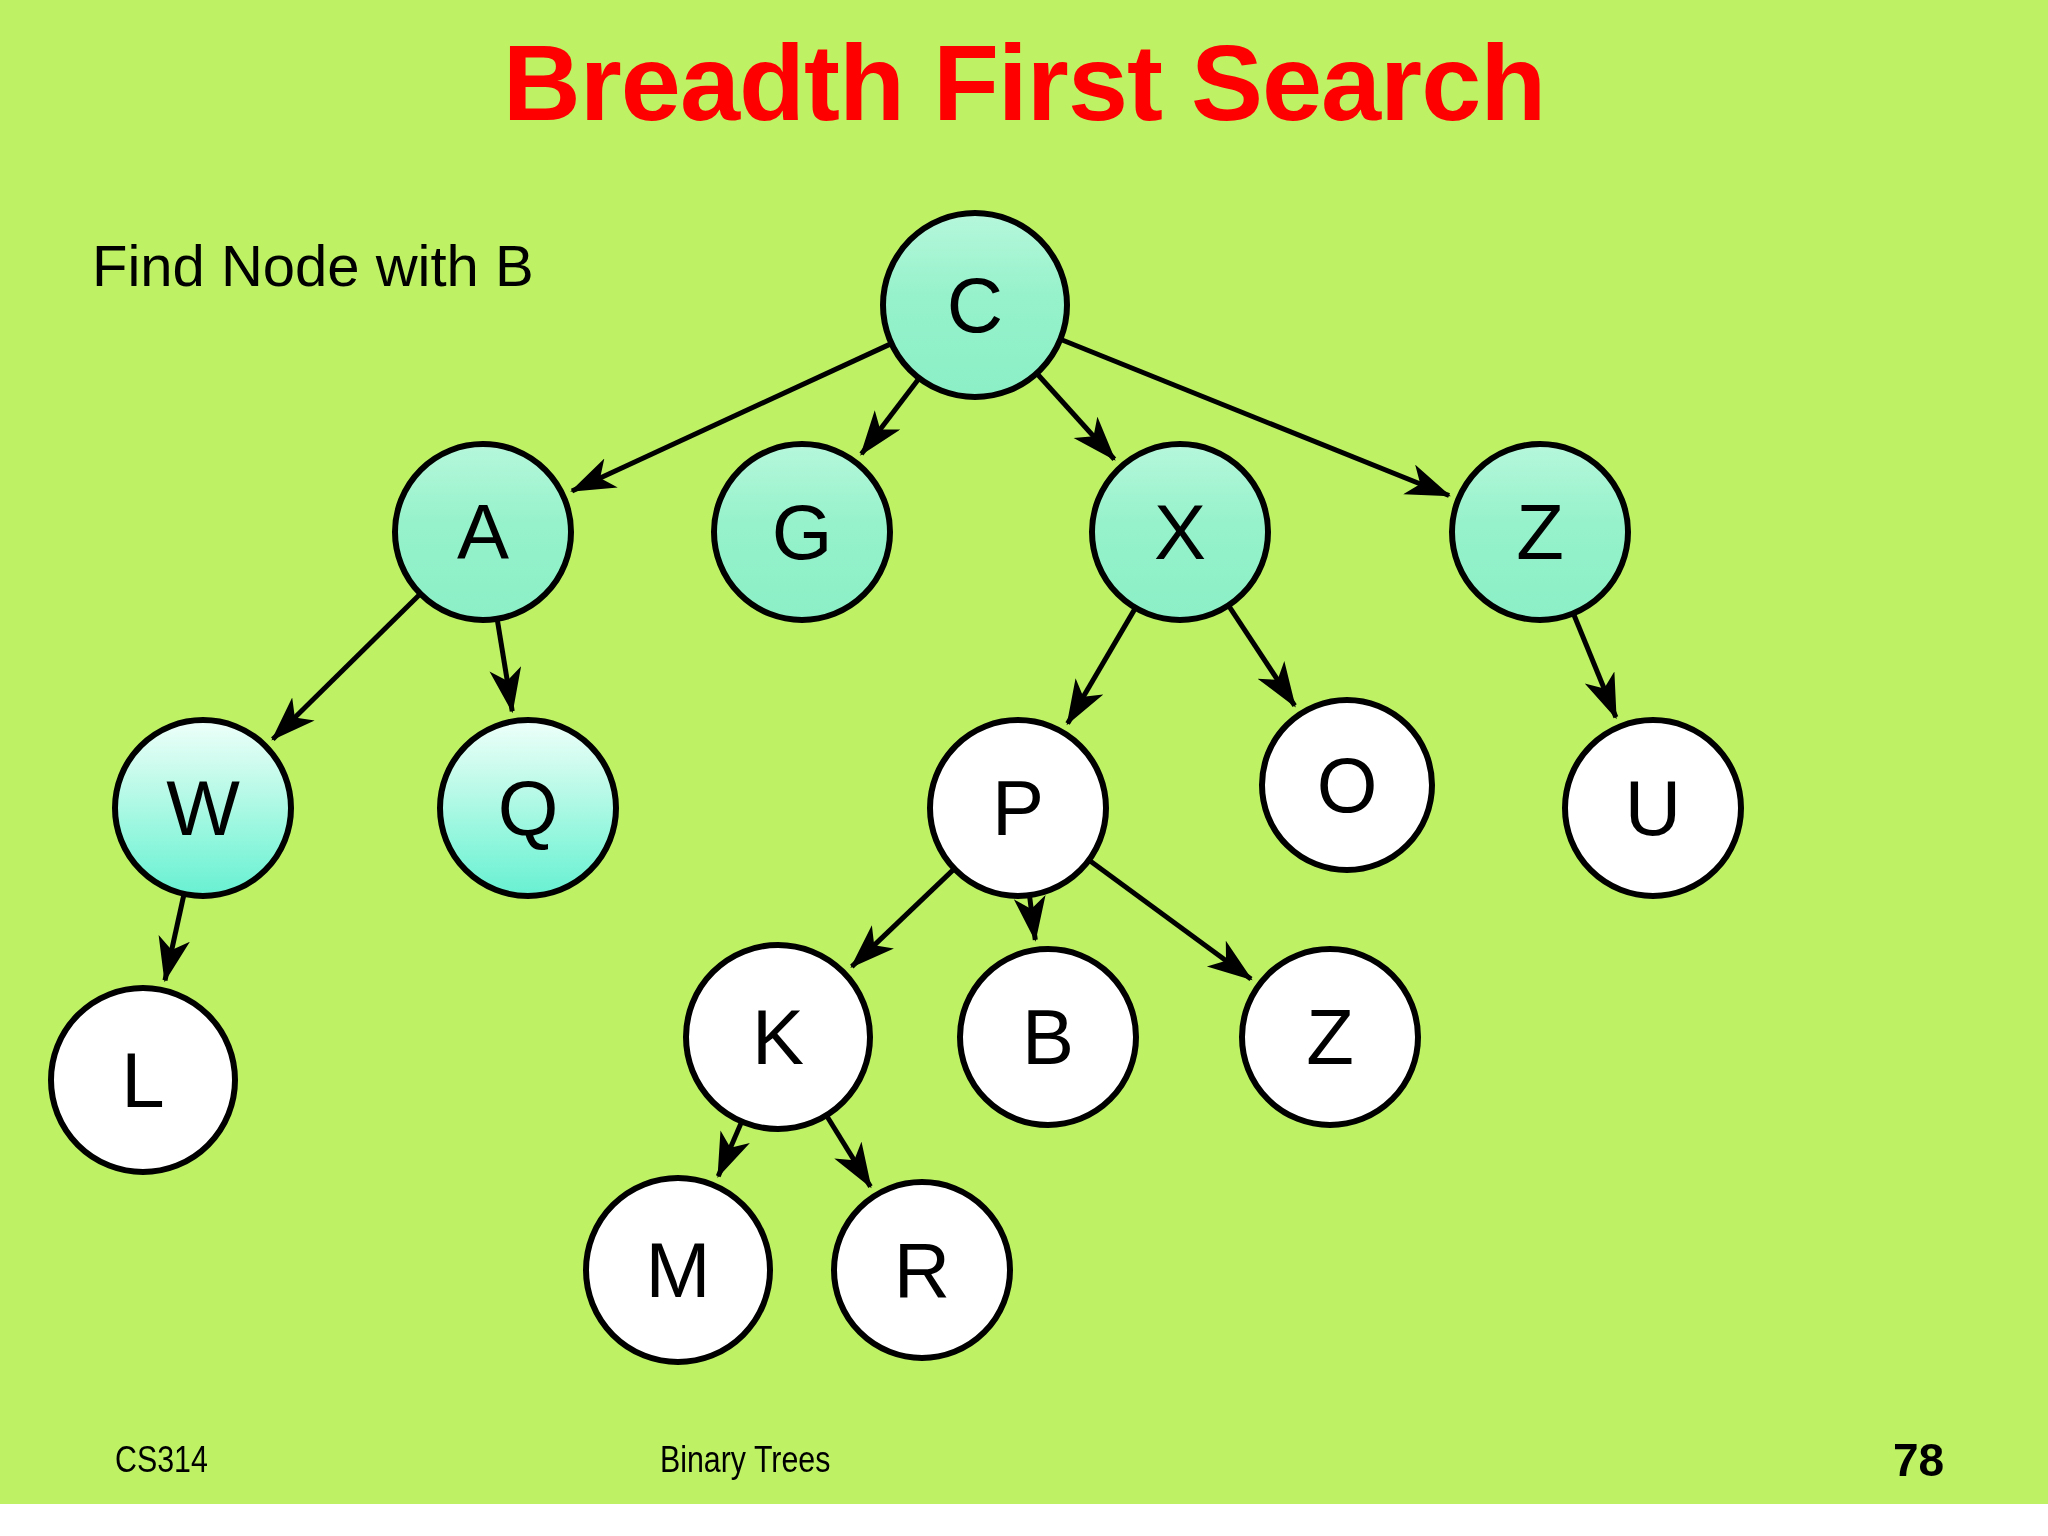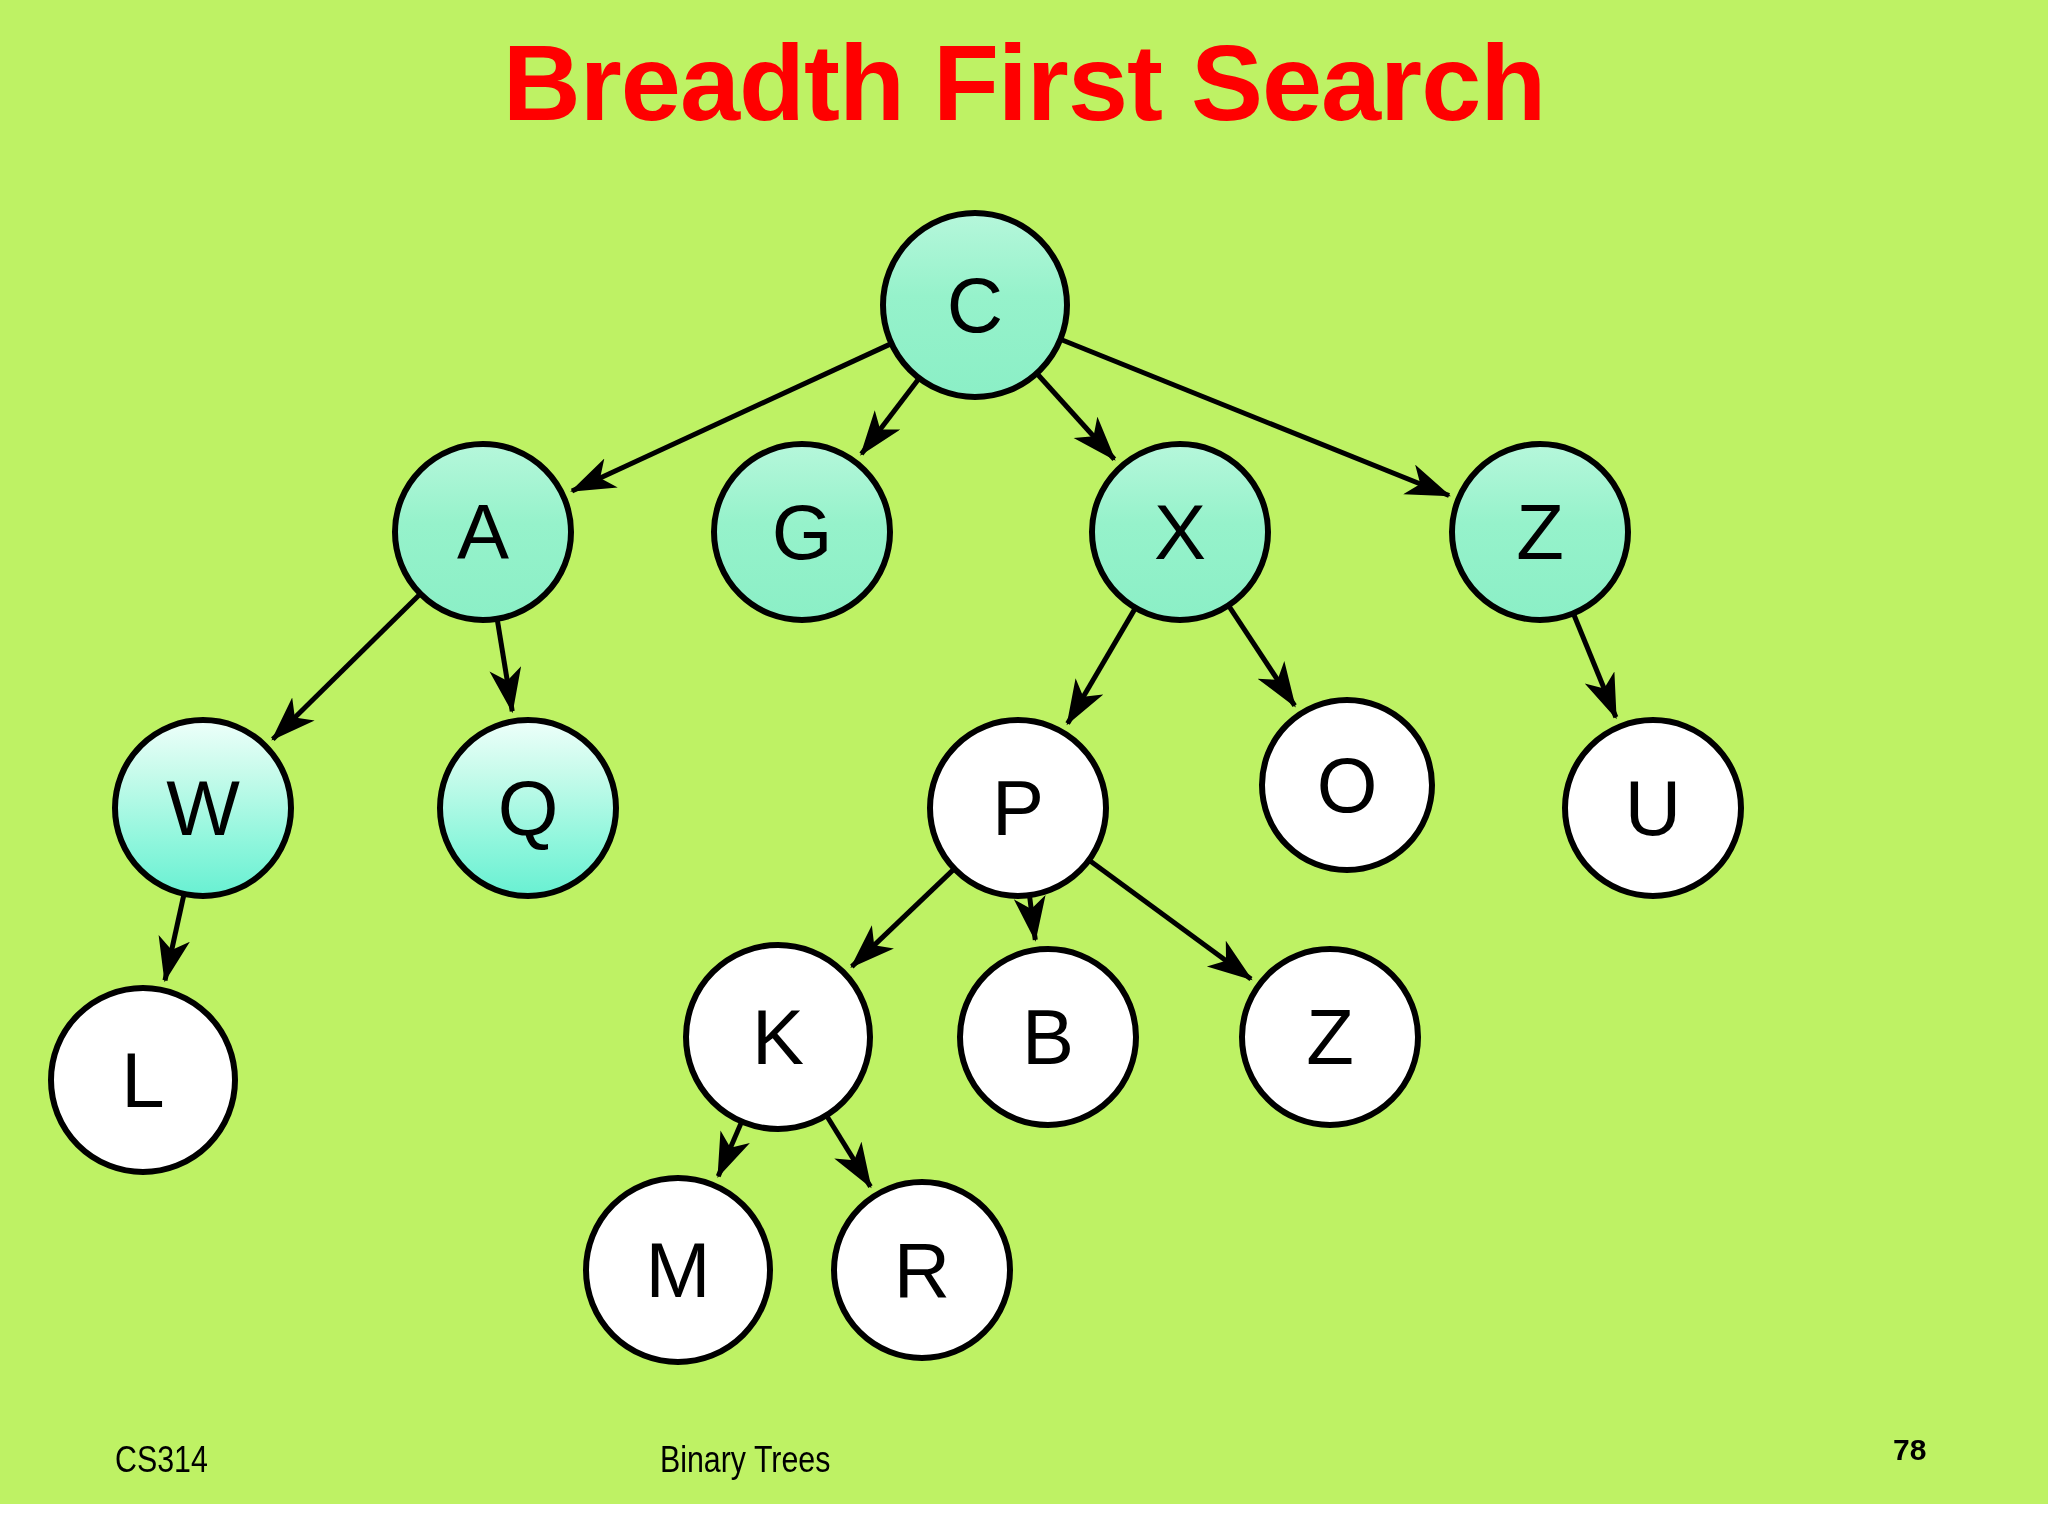--- a/index.html
+++ b/index.html
@@ -63,33 +63,34 @@
     transform: scaleX(0.82);
     transform-origin: left center;
   }
   #footer-course { left: 115px; top: 1439px; }
   #footer-topic  { left: 660px; top: 1439px; }
   #footer-page {
     position: absolute;
     left: 1893px;
     top: 1433px;
     font-family: "Liberation Sans", sans-serif;
-    font-size: 30px;
+    font-size: 46px;
     font-weight: bold;
     color: #000000;
     white-space: nowrap;
   }
 </style>
 </head>
 <body>
 
 <div id="slide">
 
   <div id="title">Breadth First Search</div>
 
+  <div class="caption" id="caption-left">Find Node with B</div>
 
 
   <svg id="tree-svg" viewBox="0 0 2048 1536">
     <defs>
       <marker id="arrowhead" markerWidth="10" markerHeight="10" refX="8.6" refY="3.2" orient="auto" markerUnits="strokeWidth">
         <path d="M0,0 L9,3.2 L0,6.4 L2.4,3.2 Z" fill="#000000"></path>
       </marker>
       <linearGradient id="grad-visited" x1="0" y1="0" x2="0" y2="1">
         <stop offset="0%" stop-color="#B6F7DB"></stop>
         <stop offset="45%" stop-color="#96F2CB"></stop>

